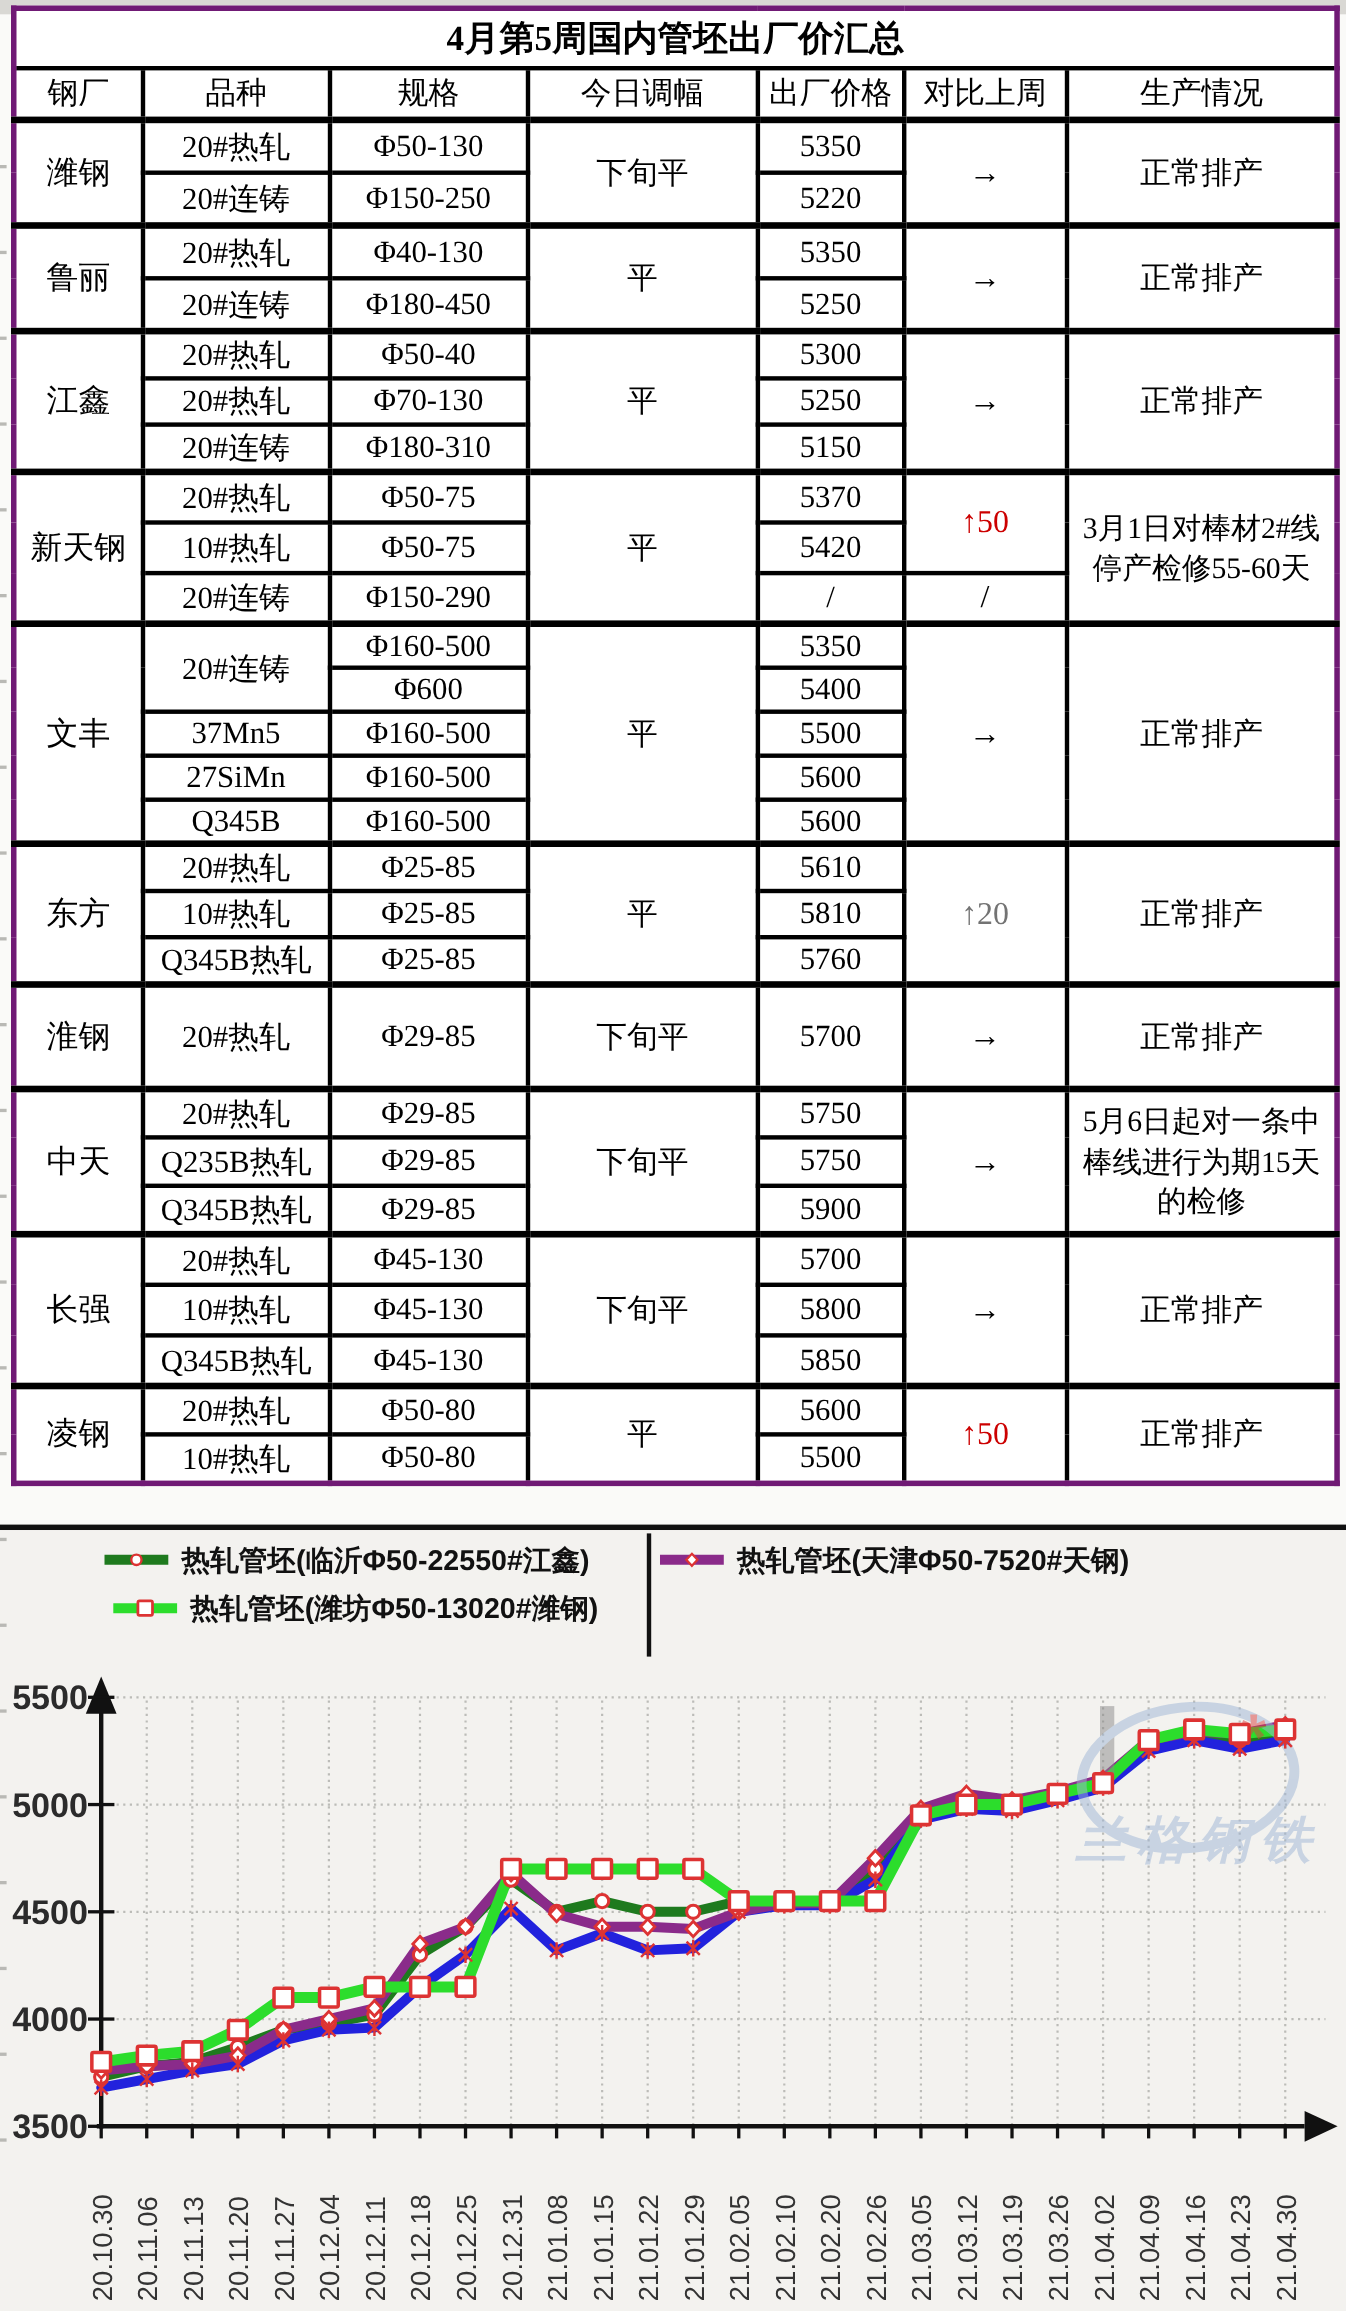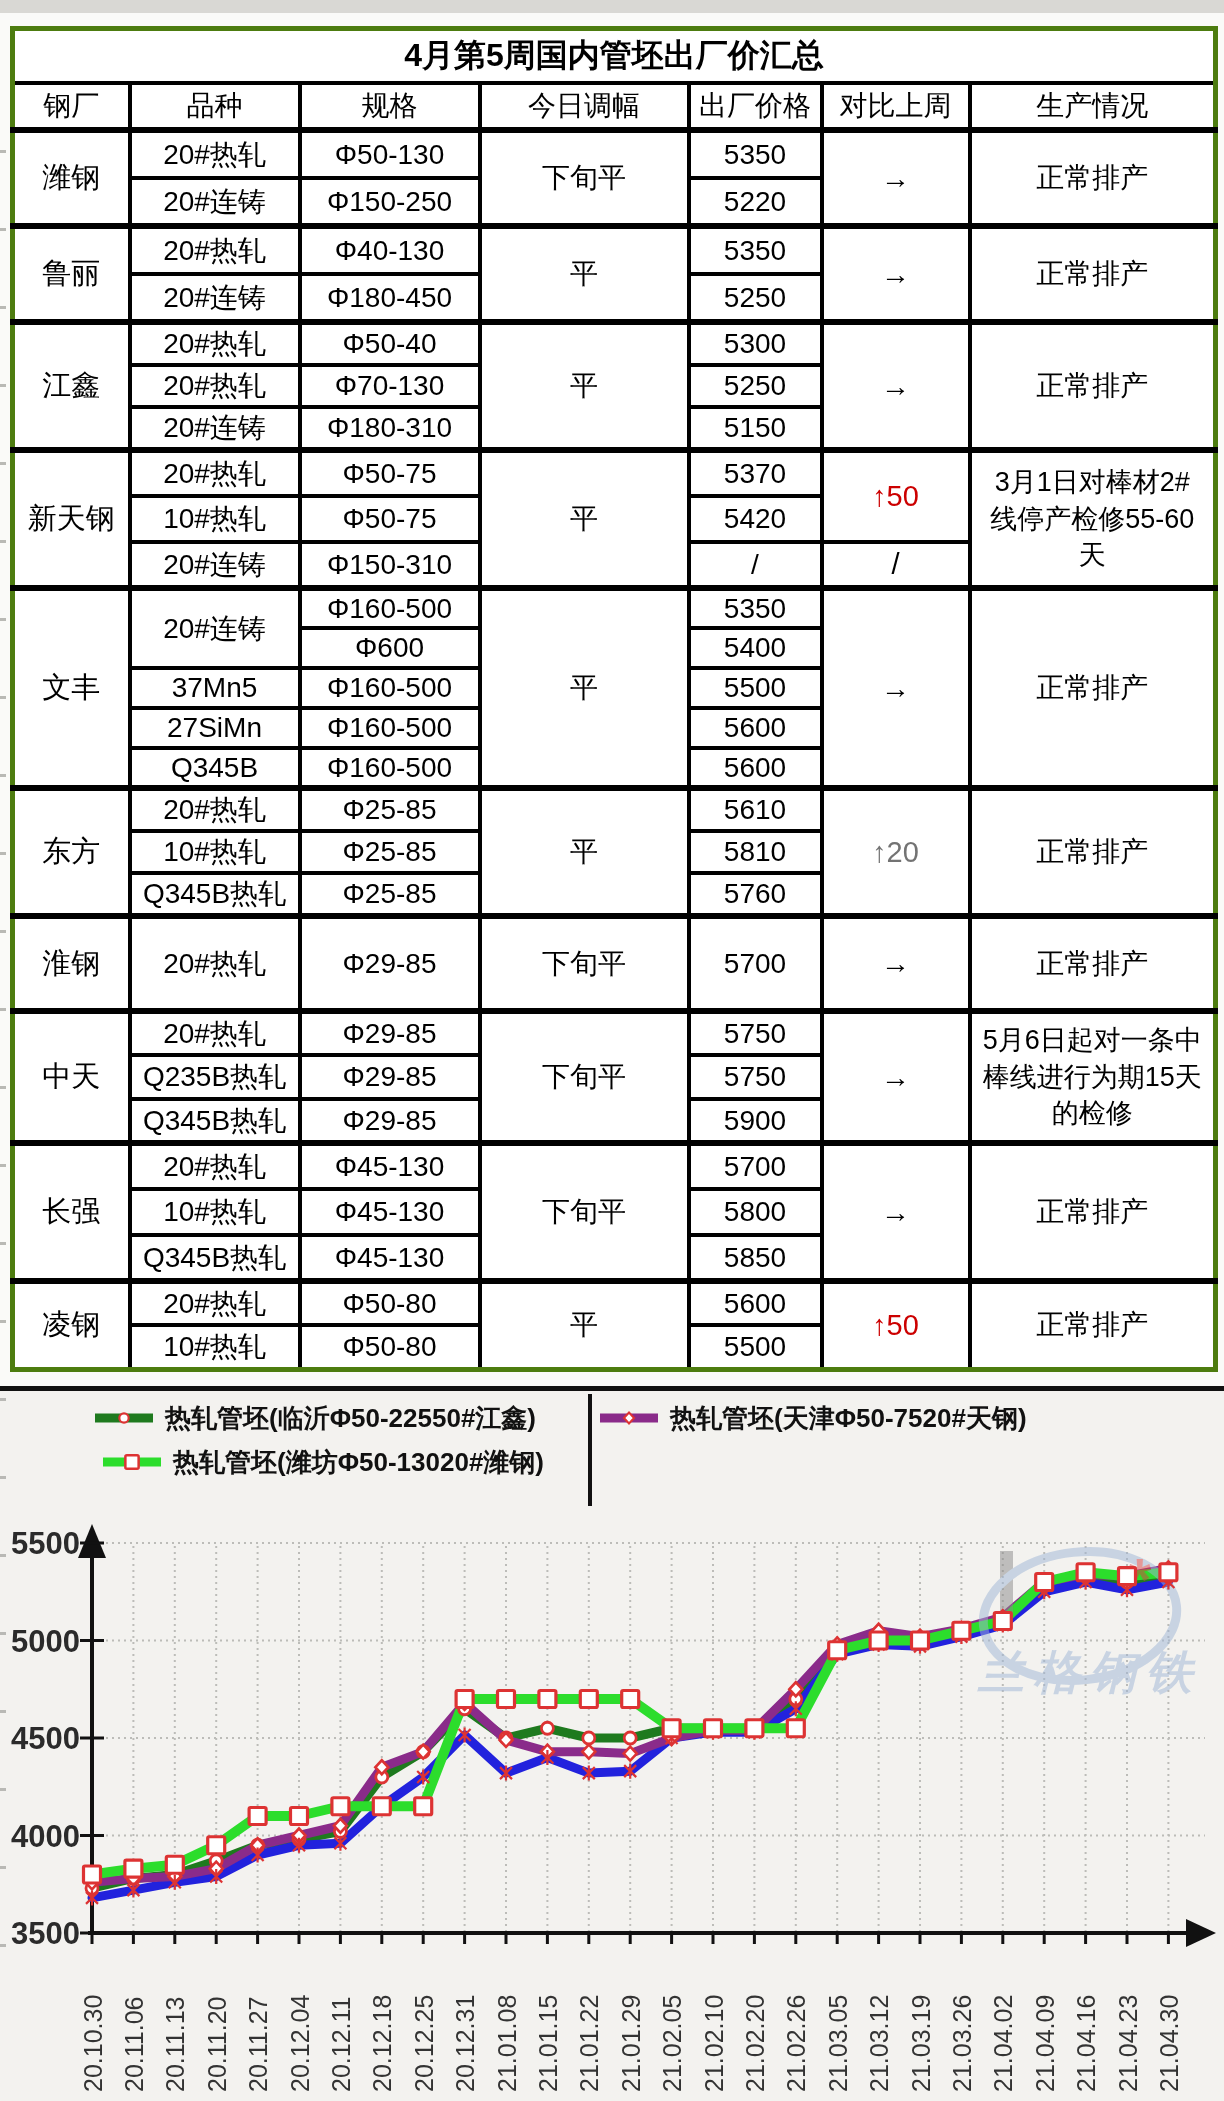--- a/index.html
+++ b/index.html
@@ -1,22 +1,22 @@
 <!DOCTYPE html>
 <html><head>
 <meta charset="utf-8">
 <style>
   html,body{margin:0;padding:0;background:#e9e9e7;}
   #stage{position:relative;width:1224px;height:2101px;background:#fafaf8;overflow:hidden;
          font-family:"Liberation Sans","DejaVu Sans",sans-serif;}
   #topstrip{position:absolute;left:0;top:0;width:1224px;height:13px;background:#d9d8d4;}
   
-  #price-table{position:absolute;left:10px;top:26px;width:1203px;border-collapse:collapse;
-               table-layout:fixed;background:#fff;border:5px solid #4d7c0f;
-               font-family:Liberation Sans, sans-serif;color:#000;}
+  #price-table{position:absolute;left:10px;top:5px;width:1203px;border-collapse:collapse;
+               table-layout:fixed;background:#fff;border:5px solid #701a75;
+               font-family:Liberation Serif, serif;color:#000;}
   #price-table td,#price-table th{border:4px solid #000;text-align:center;vertical-align:middle;
                font-size:28px;font-weight:normal;padding:0 4px;overflow:hidden;}
   #price-table tr.title-row td{font-size:32px;font-weight:bold;height:50px;}
   #price-table tr.header-row th{font-size:28px;height:42px;}
   #price-table td.mill{font-size:29px;}
   #price-table td.compare{font-size:29px;}
   #price-table td.production.left{text-align:center;padding:0 10px;line-height:1.35;font-size:27px;}
   #price-table tr.group-start td{border-top:6px solid #000;}
   
   #panel{position:absolute;left:0;top:1391px;width:1224px;height:710px;background:#f3f2ef;}
@@ -115,21 +115,21 @@
           <td rowspan="2" class="compare" style="color: rgb(204, 0, 0);">↑50</td>
           <td rowspan="3" class="production left">3月1日对棒材2#线停产检修55-60天</td>
         </tr>
         <tr style="height: 46px;">
           <td class="variety">10#热轧</td>
           <td class="spec">Φ50-75</td>
           <td class="price">5420</td>
         </tr>
         <tr style="height: 46px;">
           <td class="variety">20#连铸</td>
-          <td class="spec">Φ150-310</td>
+          <td class="spec">Φ150-290</td>
           <td class="price">/</td>
           <td class="compare">/</td>
         </tr>
         <tr class="group-start" style="height: 40px;">
           <td rowspan="5" class="mill">文丰</td>
           <td rowspan="2" class="variety">20#连铸</td>
           <td class="spec">Φ160-500</td>
           <td rowspan="5" class="adjust">平</td>
           <td class="price">5350</td>
           <td rowspan="5" class="compare" style="color: rgb(0, 0, 0);">→</td>

